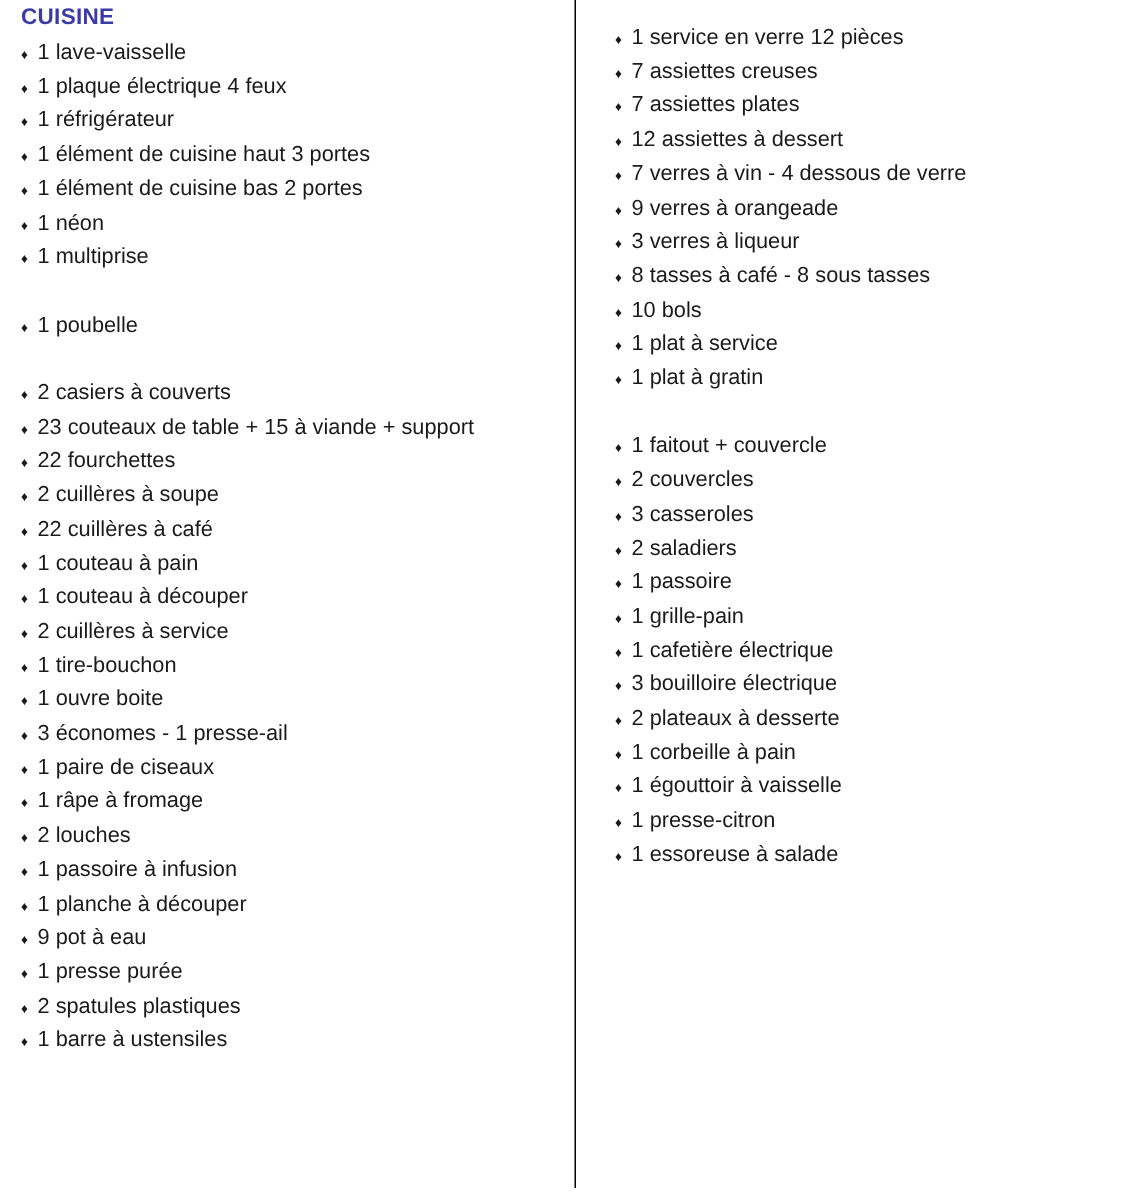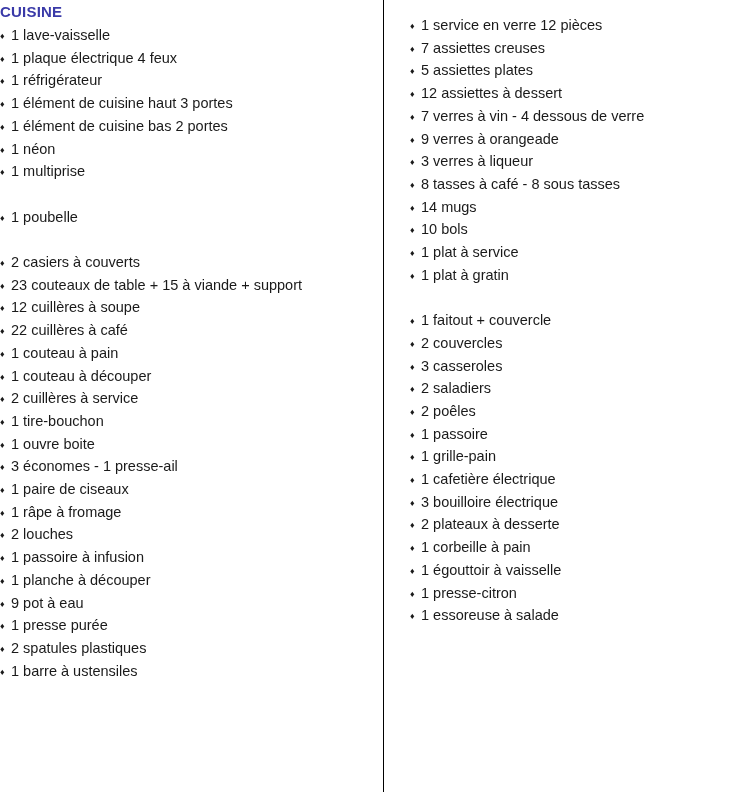--- a/index.html
+++ b/index.html
@@ -25,20 +25,21 @@
     display: flex;
     flex-direction: row;
     align-items: flex-start;
     height: 100%;
   }
   .col {
     box-sizing: border-box;
   }
   .col-left {
     width: 383px;
+    padding-left: 14px;
     padding-top: 2px;
   }
   .col-divider {
     width: 1px;
     background: #000000;
     align-self: stretch;
     margin-top: 0px;
     margin-bottom: 8px;
   }
   .col-right {
@@ -101,21 +102,22 @@
           <li class="bulleted"><span class="txt">1 réfrigérateur</span></li>
           <li class="bulleted"><span class="txt">1 élément de cuisine haut 3 portes</span></li>
           <li class="bulleted"><span class="txt">1 élément de cuisine bas 2 portes</span></li>
           <li class="bulleted"><span class="txt">1 néon</span></li>
           <li class="bulleted"><span class="txt">1 multiprise</span></li>
           <li class="spacer nobullet"></li>
           <li class="bulleted"><span class="txt">1 poubelle</span></li>
           <li class="spacer nobullet"></li>
           <li class="bulleted"><span class="txt">2 casiers à couverts</span></li>
           <li class="bulleted"><span class="txt">23 couteaux de table + 15 à viande + support</span></li>
-          <li class="bulleted"><span class="txt">12 cuillères à soupe</span></li>
+          <li class="bulleted"><span class="txt">22 fourchettes</span></li>
+          <li class="bulleted"><span class="txt">2 cuillères à soupe</span></li>
           <li class="bulleted"><span class="txt">22 cuillères à café</span></li>
           <li class="bulleted"><span class="txt">1 couteau à pain</span></li>
           <li class="bulleted"><span class="txt">1 couteau à découper</span></li>
           <li class="bulleted"><span class="txt">2 cuillères à service</span></li>
           <li class="bulleted"><span class="txt">1 tire-bouchon</span></li>
           <li class="bulleted"><span class="txt">1 ouvre boite</span></li>
           <li class="bulleted"><span class="txt">3 économes  -  1 presse-ail</span></li>
           <li class="bulleted"><span class="txt">1 paire de ciseaux</span></li>
           <li class="bulleted"><span class="txt">1 râpe à fromage</span></li>
           <li class="bulleted"><span class="txt">2 louches</span></li>
@@ -127,36 +129,34 @@
           <li class="bulleted"><span class="txt">1 barre à ustensiles</span></li>
         </ul>
     </div>
 
     <div class="col-divider"></div>
 
     <div class="col col-right">
       <ul class="list" id="right-list">
           <li class="bulleted"><span class="txt">1 service en verre 12 pièces</span></li>
           <li class="bulleted"><span class="txt">7 assiettes creuses</span></li>
-          <li class="bulleted"><span class="txt">5 assiettes plates</span></li>
+          <li class="bulleted"><span class="txt">7 assiettes plates</span></li>
           <li class="bulleted"><span class="txt">12 assiettes à dessert</span></li>
           <li class="bulleted"><span class="txt">7 verres à vin  -  4 dessous de verre</span></li>
           <li class="bulleted"><span class="txt">9 verres à orangeade</span></li>
           <li class="bulleted"><span class="txt">3 verres à liqueur</span></li>
           <li class="bulleted"><span class="txt">8 tasses à café  -  8 sous tasses</span></li>
-          <li class="bulleted"><span class="txt">14 mugs</span></li>
           <li class="bulleted"><span class="txt">10 bols</span></li>
           <li class="bulleted"><span class="txt">1 plat à service</span></li>
           <li class="bulleted"><span class="txt"> 1 plat à gratin</span></li>
           <li class="spacer nobullet"></li>
           <li class="bulleted"><span class="txt">1 faitout + couvercle</span></li>
           <li class="bulleted"><span class="txt">2 couvercles</span></li>
           <li class="bulleted"><span class="txt">3 casseroles</span></li>
           <li class="bulleted"><span class="txt">2 saladiers</span></li>
-          <li class="bulleted"><span class="txt">2 poêles</span></li>
           <li class="bulleted"><span class="txt">1 passoire</span></li>
           <li class="bulleted"><span class="txt">1 grille-pain</span></li>
           <li class="bulleted"><span class="txt">1 cafetière électrique</span></li>
           <li class="bulleted"><span class="txt">3 bouilloire électrique</span></li>
           <li class="bulleted"><span class="txt">2 plateaux à desserte</span></li>
           <li class="bulleted"><span class="txt">1 corbeille à pain</span></li>
           <li class="bulleted"><span class="txt">1 égouttoir à vaisselle</span></li>
           <li class="bulleted"><span class="txt">1 presse-citron</span></li>
           <li class="bulleted"><span class="txt">1 essoreuse à salade</span></li>
         </ul>

